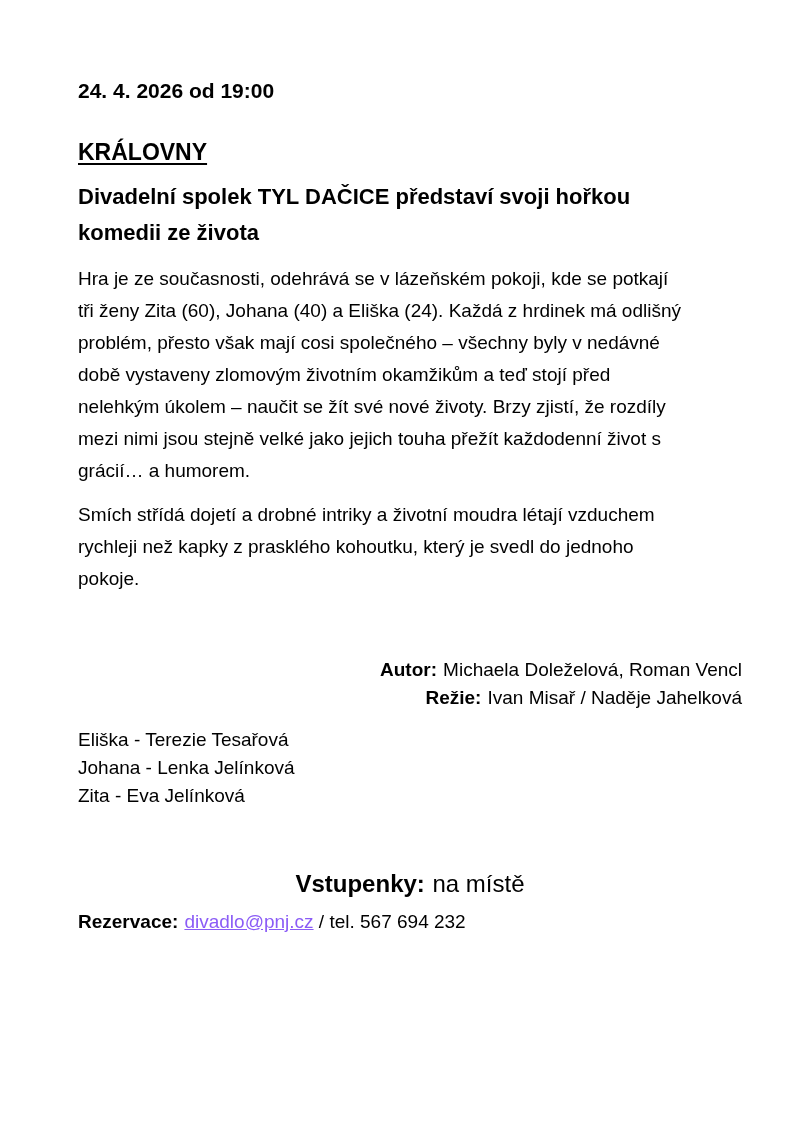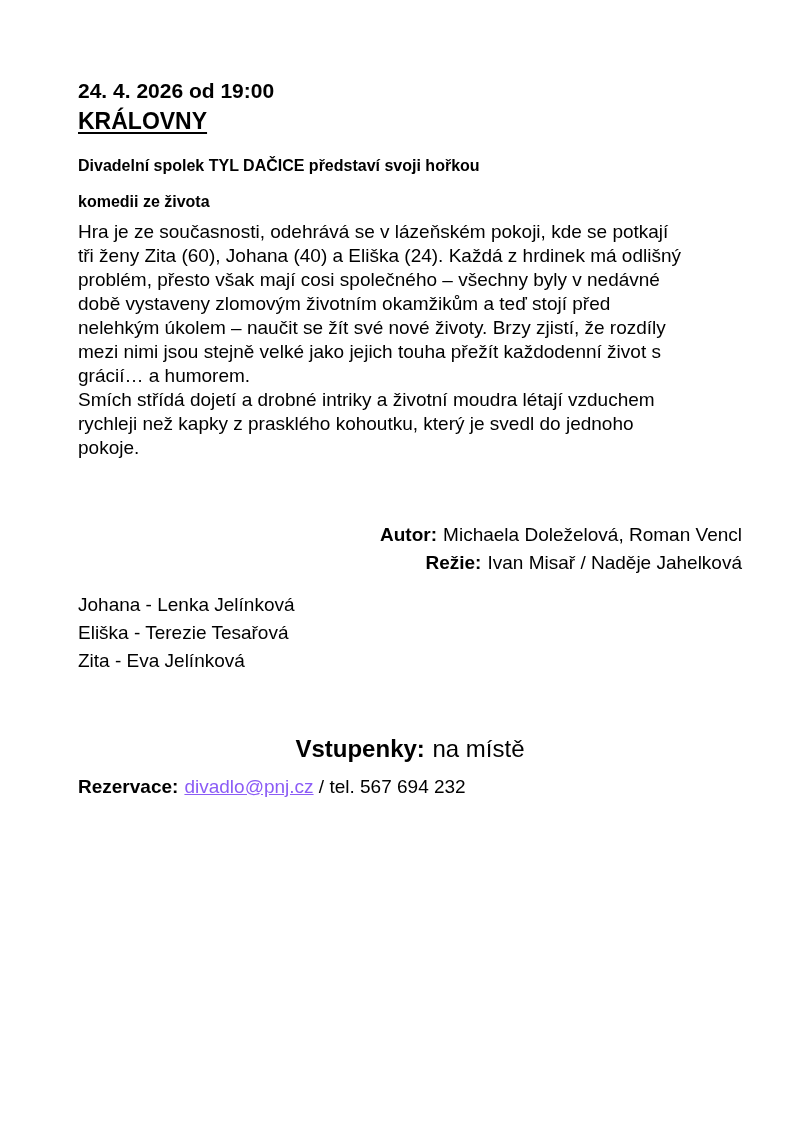--- a/index.html
+++ b/index.html
@@ -23,32 +23,33 @@
     line-height: 30px;
   }
   .event-title {
     font-size: 23px;
     font-weight: bold;
     line-height: 30px;
     text-decoration: underline;
     text-decoration-thickness: 2px;
     text-underline-offset: 3px;
     display: inline-block;
+    margin-top: 31px;
   }
   .subtitle {
     margin-top: 12px;
-    font-size: 16px;
+    font-size: 22px;
     font-weight: bold;
     line-height: 36px;
     white-space: pre-line;
   }
   .para {
-    margin-top: 0;
+    margin-top: 12px;
     font-size: 19px;
-    line-height: 24px;
+    line-height: 32px;
     white-space: pre-line;
   }
   .credits {
     margin-top: 61px;
     font-size: 19px;
     line-height: 28px;
     text-align: right;
   }
   .cast {
     margin-top: 14px;
@@ -105,22 +106,22 @@
   <div class="credits">
     <div>
       <span class="lbl">Autor:</span><span>Michaela Doleželová, Roman Vencl</span>
     </div>
     <div>
       <span class="lbl">Režie:</span><span>Ivan Misař / Naděje Jahelková</span>
     </div>
   </div>
 
   <div class="cast">
+    <div>Eliška - Terezie Tesařová</div>
     <div>Johana - Lenka Jelínková</div>
-    <div>Eliška - Terezie Tesařová</div>
     <div>Zita - Eva Jelínková</div>
   </div>
 
   <div class="tickets">
     <span class="lbl">Vstupenky:</span><span>na místě</span>
   </div>
 
   <div class="reservation">
     <span class="lbl">Rezervace:</span><a class="email" href="#">divadlo@pnj.cz</a><span> / tel. 567 694 232</span>
   </div>

